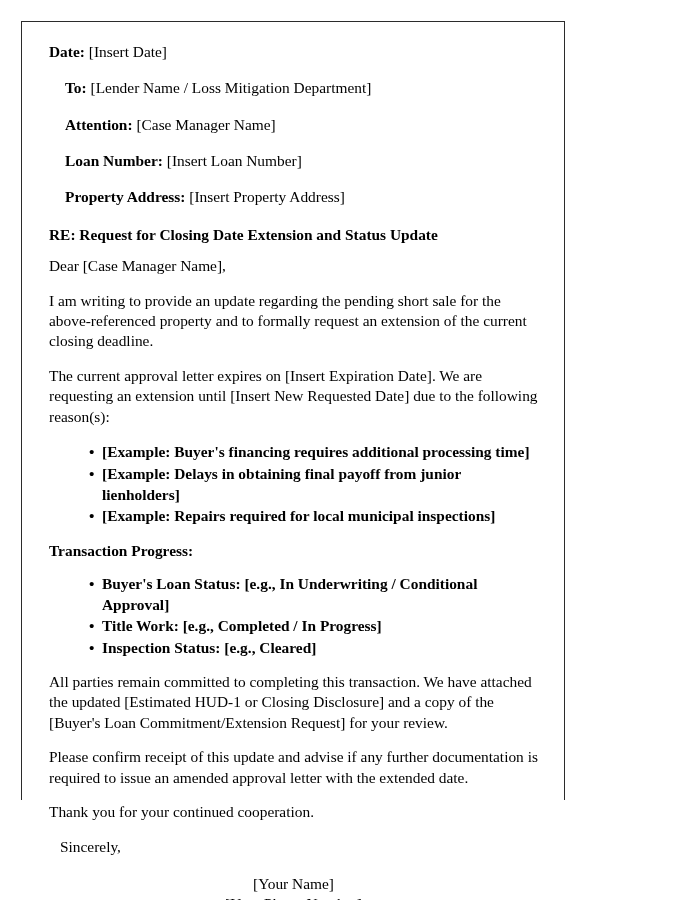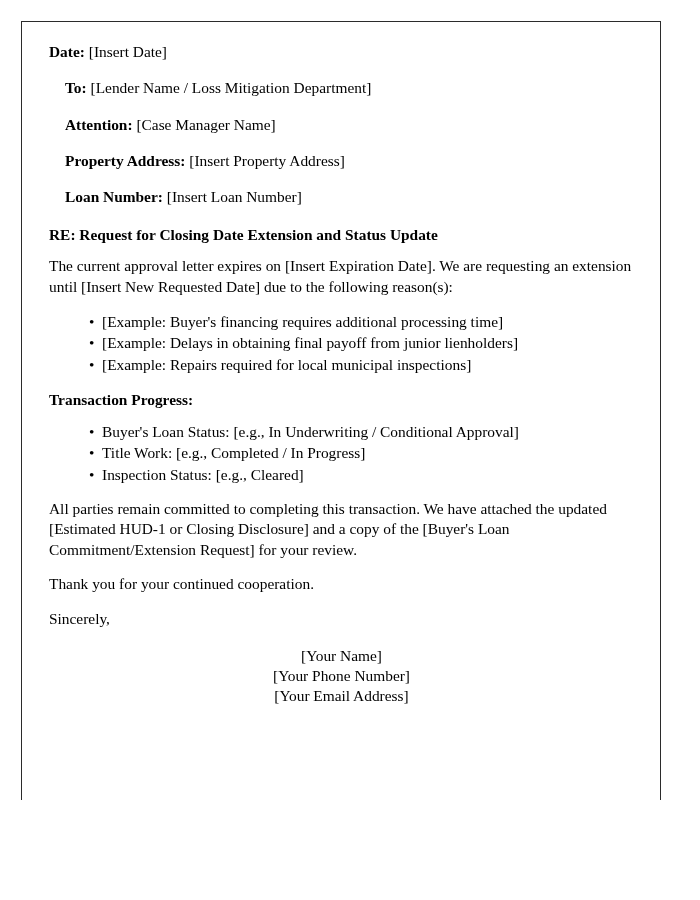--- a/index.html
+++ b/index.html
@@ -13,21 +13,21 @@
     font-family: "Liberation Serif", "DejaVu Serif", serif;
     color: #000000;
     overflow: hidden;
   }
 
   
   .page-sheet {
     position: absolute;
     left: 21px;
     top: 21px;
-    width: 640px;
+    width: 544px;
     height: 779px;
     box-sizing: border-box;
     border-left: 1.4px solid #2b2b2b;
     border-top: 1.4px solid #2b2b2b;
     border-right: 1.4px solid #2b2b2b;
     border-bottom: none;
     background: #ffffff;
   }
 
   .page-body {
@@ -54,35 +54,36 @@
   .bullets {
     margin: 0 0 14px 0;
     padding: 0 0 0 40px;
     list-style: none;
   }
   .bullets li {
     position: relative;
     margin: 0;
     padding: 0 0 0 13px;
     line-height: 1.38;
+    font-weight: bold;
   }
   .bullets li::before {
     content: "\2022";
     position: absolute;
     left: 0;
     top: 0;
     font-size: 15.4px;
     line-height: 1.38;
   }
 
   
   .gap-after-date    { margin-bottom: 16px; }
   .addr-block        { margin: 0 0 18px 0; }
   .sig-block         { margin: 0; text-align: center; }
-  .sincerely         { margin: 0 0 17px 0; }
+  .sincerely         { margin: 0 0 17px 11px; }
 </style>
 </head>
 <body>
 
 <div class="page-sheet">
   <div class="page-body">
     <div class="letter">
 
       <p class="line gap-after-date">
         <span class="lbl">Date:</span>
@@ -92,51 +93,54 @@
       <div class="addr-block">
         <p class="addr-line">
           <span class="lbl">To:</span>
           <span>[Lender Name / Loss Mitigation Department]</span>
         </p>
         <p class="addr-line">
           <span class="lbl">Attention:</span>
           <span>[Case Manager Name]</span>
         </p>
         <p class="addr-line">
+          <span class="lbl">Loan Number:</span>
+          <span>[Insert Loan Number]</span>
+        </p>
+        <p class="addr-line">
           <span class="lbl">Property Address:</span>
           <span>[Insert Property Address]</span>
-        </p>
-        <p class="addr-line">
-          <span class="lbl">Loan Number:</span>
-          <span>[Insert Loan Number]</span>
         </p>
       </div>
 
       <p class="heading">RE: Request for Closing Date Extension and Status Update</p>
 
+      <p class="para">Dear [Case Manager Name],</p>
 
+      <p class="para">I am writing to provide an update regarding the pending short sale for the above-referenced property and to formally request an extension of the current closing deadline.</p>
 
       <p class="para">The current approval letter expires on [Insert Expiration Date]. We are requesting an extension until [Insert New Requested Date] due to the following reason(s):</p>
 
       <ul class="bullets">
         <li>[Example: Buyer's financing requires additional processing time]</li>
         <li>[Example: Delays in obtaining final payoff from junior lienholders]</li>
         <li>[Example: Repairs required for local municipal inspections]</li>
       </ul>
 
       <p class="heading">Transaction Progress:</p>
 
       <ul class="bullets">
         <li>Buyer's Loan Status: [e.g., In Underwriting / Conditional Approval]</li>
         <li>Title Work: [e.g., Completed / In Progress]</li>
         <li>Inspection Status: [e.g., Cleared]</li>
       </ul>
 
       <p class="para">All parties remain committed to completing this transaction. We have attached the updated [Estimated HUD-1 or Closing Disclosure] and a copy of the [Buyer's Loan Commitment/Extension Request] for your review.</p>
 
+      <p class="para">Please confirm receipt of this update and advise if any further documentation is required to issue an amended approval letter with the extended date.</p>
 
       <p class="para">Thank you for your continued cooperation.</p>
 
       <p class="sincerely">Sincerely,</p>
 
       <div class="sig-block">
         <p class="sig-line">[Your Name]</p>
         <p class="sig-line">[Your Phone Number]</p>
         <p class="sig-line">[Your Email Address]</p>
       </div>

